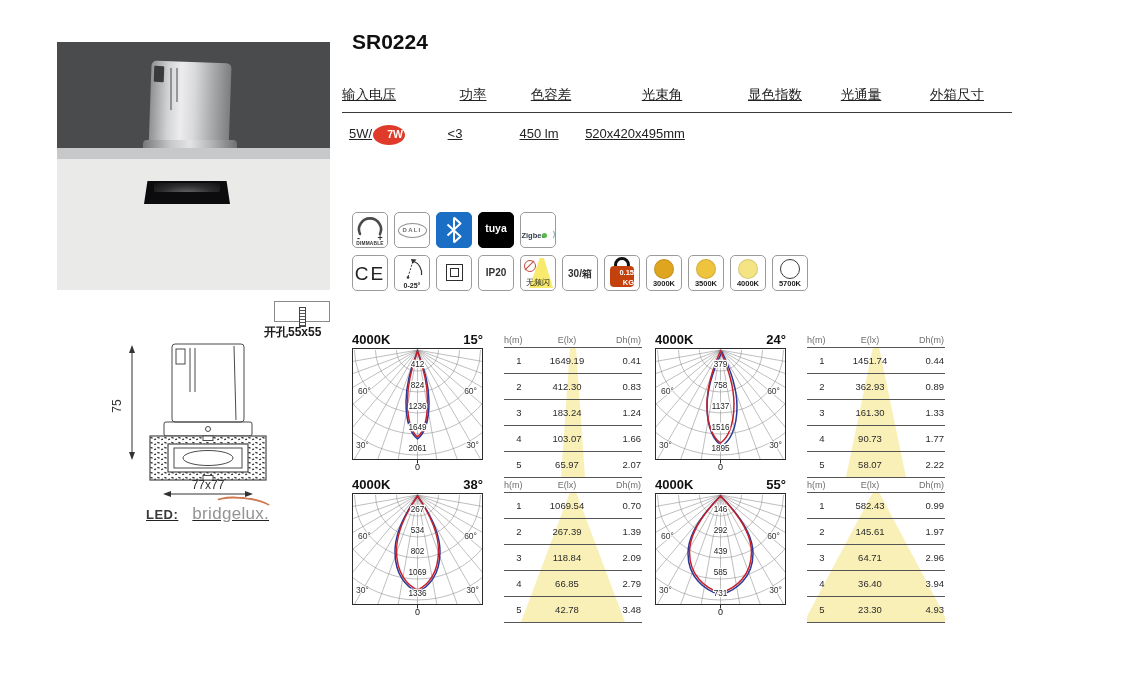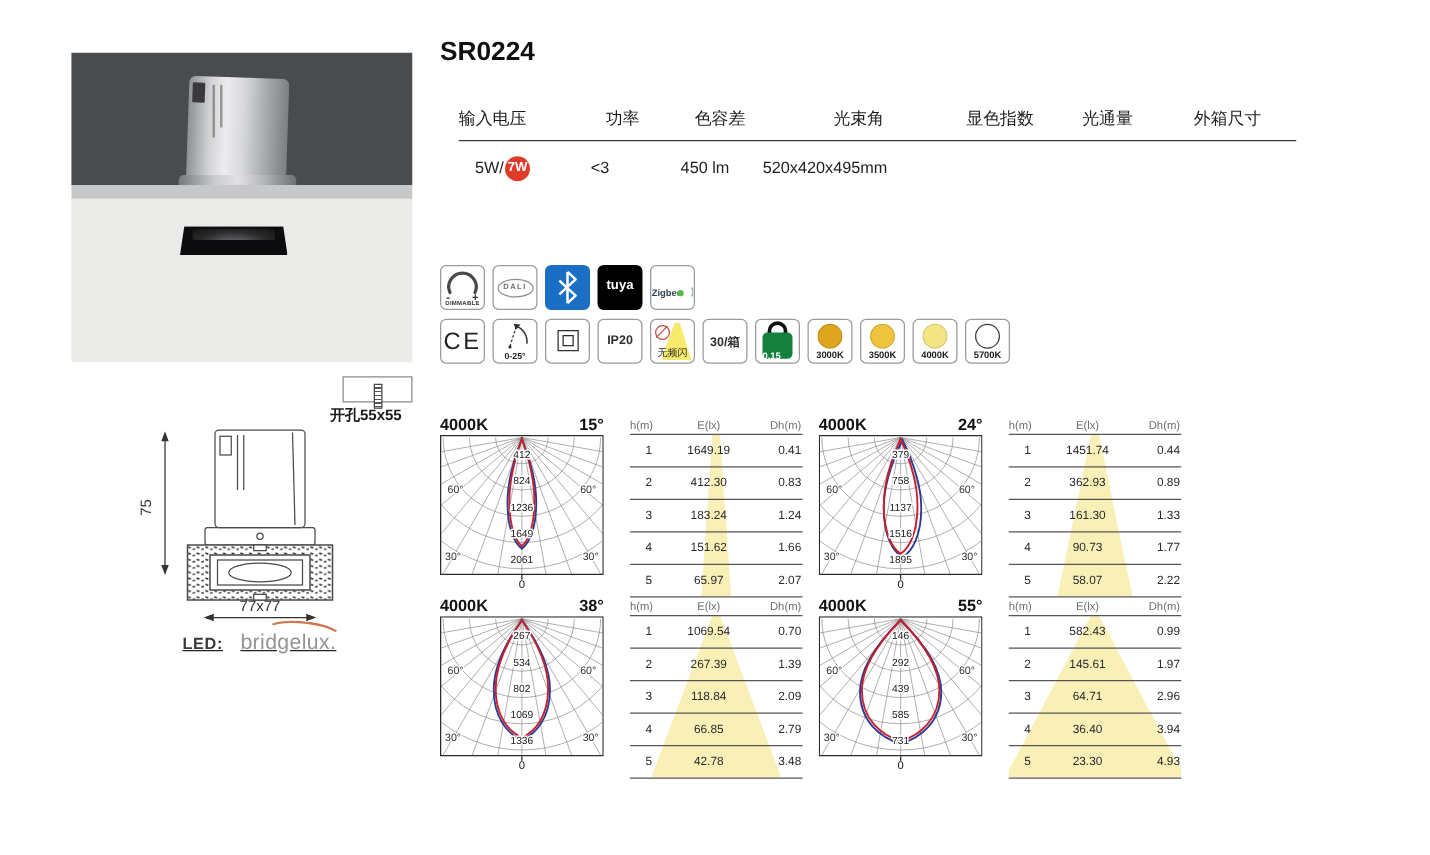--- a/index.html
+++ b/index.html
@@ -32,33 +32,33 @@
   
   .drawing{position:absolute;left:108px;top:336px;}
   .led-line{position:absolute;left:146px;top:504px;display:flex;align-items:baseline;text-decoration:underline;}
   .led-prefix{font-size:13px;font-weight:bold;color:#3a3a3a;letter-spacing:.5px;}
   .led-brand{position:relative;margin-left:14px;font-size:17px;color:#949494;letter-spacing:.3px;}
   .led-arc{position:absolute;right:-5px;top:-7px;width:58px;height:16px;border:2px solid transparent;
            border-top:2px solid #cf7850;border-radius:50%;transform:rotate(6deg);}
 
   
   .title{position:absolute;left:352px;top:30px;font-size:21px;font-weight:bold;color:#101010;}
-  .spec{position:absolute;left:367px;top:86px;width:670px;}
+  .spec{position:absolute;left:342px;top:86px;width:670px;text-decoration:underline;}
   .spec-headers{display:flex;font-size:13.5px;color:#1d1d1d;padding-bottom:8px;border-bottom:1.5px solid #3a3a3a;}
   .spec-values{display:flex;padding-top:12px;font-size:13px;color:#222;line-height:1.45;}
   .sc{flex:none;}
   .sc1{width:96px;text-align:left;}
   .sc2{width:70px;text-align:center;}
   .sc3{width:86px;text-align:center;}
   .sc4{width:136px;text-align:center;}
   .sc5{width:90px;text-align:center;}
   .sc6{width:82px;text-align:center;}
   .sc7{width:110px;text-align:center;}
   .badge{display:inline-flex;align-items:center;justify-content:center;width:20px;height:20px;border-radius:50%;
-         color:#fff;font-size:10.5px;font-weight:bold;vertical-align:middle;margin-left:1px;}
+         color:#fff;font-size:10.5px;font-weight:bold;vertical-align:middle;margin-left:1px;padding-left:12px;}
 
   
   .icons-row{position:absolute;display:flex;gap:6px;}
   #icons1{left:352px;top:212px;}
   #icons2{left:352px;top:255px;}
   .icon-box{position:relative;width:34px;height:34px;border:1.2px solid #9b9b9b;border-radius:5px;background:#fff;flex:none;}
   .ib-label{position:absolute;left:0;bottom:1px;width:100%;text-align:center;font-size:8px;font-weight:bold;color:#1c1c1c;}
   .ib-label-tiny{position:absolute;left:0;bottom:1px;width:100%;text-align:center;font-size:4.8px;font-weight:bold;color:#333;letter-spacing:.2px;}
   .ib-center-text{display:block;text-align:center;margin-top:11px;font-size:10px;font-weight:bold;color:#2f2f2f;}
   .ib-ce{display:block;text-align:center;margin-top:7px;font-size:19px;letter-spacing:2px;color:#222;}
@@ -73,22 +73,22 @@
   .zg-arc{display:inline-block;width:9px;height:9px;border:1.2px solid transparent;border-right-color:#8faab4;
           border-radius:50%;margin-left:-3px;vertical-align:-2px;}
   .c2-outer{width:15px;height:15px;border:1.6px solid #2e2e2e;margin:8px auto 0;display:flex;align-items:center;justify-content:center;}
   .c2-inner{width:7px;height:7px;border:1.6px solid #2e2e2e;}
   .nf-cone{position:absolute;left:8px;right:2px;top:2px;bottom:2px;background:#f7ea6d;
            clip-path:polygon(45% 0,62% 0,100% 100%,0 100%);}
   .nf-circle{position:absolute;left:3px;top:4px;width:10px;height:10px;border:1.2px solid #bf4a3e;border-radius:50%;}
   .nf-line{position:absolute;left:2px;top:9px;width:13px;height:1.2px;background:#bf4a3e;transform:rotate(-45deg);}
   .nf-label{position:absolute;left:0;bottom:2px;width:100%;text-align:center;font-size:8px;color:#1c1c1c;}
   .wt-handle{width:10px;height:10px;border:3px solid #111;border-radius:50%;margin:1px auto 0;}
-  .wt-body{position:absolute;left:5px;right:5px;top:10px;bottom:3px;background:#15803d;border-radius:4px;color:#fff;
-           text-align:left;font-weight:bold;font-size:7.5px;line-height:1.3;padding-top:14px;}
+  .wt-body{position:absolute;left:5px;right:5px;top:10px;bottom:3px;background:#c2410c;border-radius:4px;color:#fff;
+           text-align:right;font-weight:bold;font-size:7.5px;line-height:1.3;padding-top:2px;}
   .cct-circle{width:20px;height:20px;border-radius:50%;margin:3px auto 0;box-sizing:border-box;}
   .cct-label{position:absolute;left:0;bottom:2px;width:100%;text-align:center;font-size:7.5px;font-weight:bold;color:#1c1c1c;}
 
   
   #charts{position:absolute;left:352px;top:332px;display:grid;grid-template-columns:303px 303px;grid-auto-rows:145px;}
   .chart-block{position:relative;width:290px;height:145px;}
   .cb-title{position:absolute;left:0;top:0;width:131px;display:flex;justify-content:space-between;
             font-size:13px;font-weight:bold;color:#101010;}
   .polar{position:absolute;left:0;top:16px;}
   .cb-table{position:absolute;left:152px;top:0;width:138px;height:141px;font-size:9.5px;color:#2a2a2a;}
@@ -325,21 +325,21 @@
             <span class="tb-c2">412.30</span>
             <span class="tb-c3">0.83</span>
           </div>
           <div class="tb-row">
             <span class="tb-c1">3</span>
             <span class="tb-c2">183.24</span>
             <span class="tb-c3">1.24</span>
           </div>
           <div class="tb-row">
             <span class="tb-c1">4</span>
-            <span class="tb-c2">151.62</span>
+            <span class="tb-c2">103.07</span>
             <span class="tb-c3">1.66</span>
           </div>
           <div class="tb-row">
             <span class="tb-c1">5</span>
             <span class="tb-c2">65.97</span>
             <span class="tb-c3">2.07</span>
           </div>
         </div>
       </div>
       <div class="chart-block">

